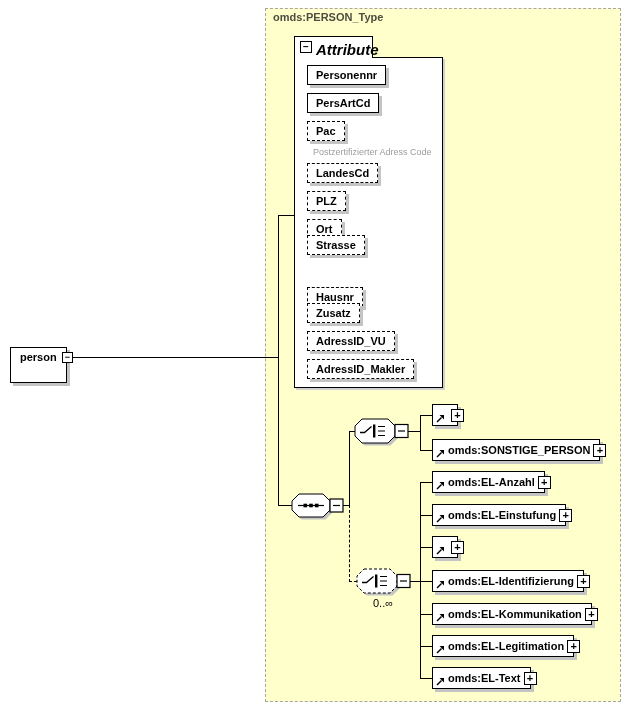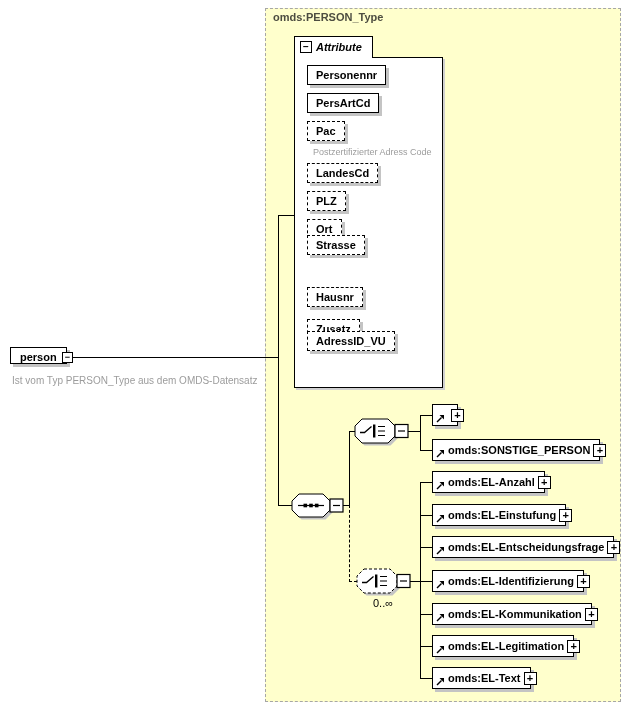--- a/index.html
+++ b/index.html
@@ -11,34 +11,34 @@
   .type-label{position:absolute;left:273px;top:11px;font-size:11px;font-weight:bold;color:#4d4d40;z-index:3;}
   
   .lnh{position:absolute;height:0;border-top:1px solid #000;z-index:1;}
   .lnv{position:absolute;width:0;border-left:1px solid #000;z-index:1;}
   .lnh.dash{border-top-style:dashed;}
   .lnv.dash{border-left-style:dashed;}
   
   .node{position:absolute;background:#fff;border:1px solid #000;box-sizing:border-box;
         box-shadow:3px 3px 0 #c4c4c4;z-index:2;font-weight:bold;font-size:11px;color:#000;}
   
-  .person{left:10px;top:347px;height:17px;line-height:19px;padding:0 9px;}
+  .person{left:10px;top:347px;height:36px;line-height:19px;padding:0 9px;}
   .annotation{position:absolute;color:#9c9c9c;z-index:2;}
   .root-ann{left:12px;top:375px;font-size:10px;}
   
   .expbox{position:absolute;background:#fff;border:1px solid #000;box-sizing:border-box;
           text-align:center;font-weight:bold;color:#000;z-index:4;cursor:pointer;}
   .exp-person{left:62px;top:352px;width:11px;height:11px;font-size:9px;line-height:8px;}
   
   .attr-container{position:absolute;left:294px;top:57px;width:149px;height:331px;background:#fff;
                   border:1px solid #000;box-sizing:border-box;box-shadow:2px 2px 0 #d0d0d0;z-index:2;}
   .attr-tab{position:absolute;left:294px;top:36px;width:79px;height:22px;background:#fff;
             border:1px solid #000;border-bottom:none;box-sizing:border-box;z-index:3;}
   .attr-tab .expbox{left:5px;top:4px;width:12px;height:12px;font-size:10px;line-height:9px;position:absolute;}
-  .attr-tab .tab-label{position:absolute;left:21px;top:4px;font-size:11px;font-style:italic;font-weight:bold;}
+  .attr-tab .tab-label{position:absolute;left:21px;top:4px;font-size:15px;font-style:italic;font-weight:bold;}
   .attr{left:307px;height:20px;line-height:18px;padding:0 8px;white-space:nowrap;}
   .attr.opt{border-style:dashed;}
   .attr-ann{left:313px;top:147px;font-size:9px;z-index:3;}
   
   .comp{position:absolute;z-index:2;}
   
   .occ{position:absolute;left:356px;top:597px;width:54px;text-align:center;font-size:11px;color:#000;z-index:2;}
   
   .el{left:432px;height:22px;display:flex;align-items:center;padding:0 9px 0 15px;white-space:nowrap;}
   .el .ref{position:absolute;left:3px;bottom:2px;}
@@ -72,38 +72,38 @@
   <div class="lnh" style="left:420px;top:547px;width:12px;"></div>
   <div class="lnh" style="left:420px;top:581px;width:12px;"></div>
   <div class="lnh" style="left:420px;top:614px;width:12px;"></div>
   <div class="lnh" style="left:420px;top:646px;width:12px;"></div>
   <div class="lnh" style="left:420px;top:678px;width:12px;"></div>
 
   <div class="node person">
     <span>person</span>
   </div>
   <div class="expbox exp-person">−</div>
-  <div class="annotation root-ann">Ist vom Typ PERSON_Type aus dem OMDS-Datensatz</div>
 
   <div class="attr-container"></div>
   <div class="attr-tab">
     <span class="expbox">−</span>
     <span class="tab-label">Attribute</span>
   </div>
   <div class="node attr" style="top:65px;"><span>Personennr</span></div>
   <div class="node attr" style="top:93px;"><span>PersArtCd</span></div>
   <div class="node attr opt" style="top:121px;"><span>Pac</span></div>
   <div class="annotation attr-ann">Postzertifizierter Adress Code</div>
   <div class="node attr opt" style="top:163px;"><span>LandesCd</span></div>
   <div class="node attr opt" style="top:191px;"><span>PLZ</span></div>
   <div class="node attr opt" style="top:219px;"><span>Ort</span></div>
   <div class="node attr opt" style="top:235px;"><span>Strasse</span></div>
   <div class="node attr opt" style="top:287px;"><span>Hausnr</span></div>
-  <div class="node attr opt" style="top:303px;margin-top:16px;"><span>Zusatz</span></div>
+  <div class="node attr opt" style="top:303px;"><span>Zusatz</span></div>
   <div class="node attr opt" style="top:331px;"><span>AdressID_VU</span></div>
+  <div class="node attr opt" style="top:359px;"><span>AdressID_Makler</span></div>
 
   <div class="comp" style="left:291px;top:493px;">
     <svg width="58" height="30" viewBox="0 0 58 30">
       <polygon points="10.5,3.5 34.5,3.5 41.5,10.5 41.5,19.5 34.5,26.5 10.5,26.5 3.5,19.5 3.5,10.5" fill="#c4c4c4"></polygon>
       <polygon points="8,1 32,1 39,8 39,17 32,24 8,24 1,17 1,8" fill="#fff" stroke="#000" stroke-width="1"></polygon>
       <line x1="7" y1="12.5" x2="33" y2="12.5" stroke="#000" stroke-width="1.2"></line>
       <rect x="12.5" y="10.7" width="3.6" height="3.6" fill="#000"></rect>
       <rect x="18.2" y="10.7" width="3.6" height="3.6" fill="#000"></rect>
       <rect x="23.9" y="10.7" width="3.6" height="3.6" fill="#000"></rect>
       <rect x="39" y="6" width="13" height="13" fill="#fff" stroke="#000" stroke-width="1.2"></rect>
@@ -166,21 +166,20 @@
         <polygon points="3.5,1 8,1 8,5.5" fill="#000"></polygon>
       </svg>
     <span>omds:EL-Einstufung</span>
     <span class="expbox plus">+</span>
   </div>
   <div class="node el" style="top:536px;">
     <svg class="ref" width="9" height="9" viewBox="0 0 9 9">
         <line x1="1" y1="8" x2="5.5" y2="3.5" stroke="#000" stroke-width="1.4"></line>
         <polygon points="3.5,1 8,1 8,5.5" fill="#000"></polygon>
       </svg>
-    <span>omds:EL-Entscheidungsfrage</span>
     <span class="expbox plus">+</span>
   </div>
   <div class="node el" style="top:570px;">
     <svg class="ref" width="9" height="9" viewBox="0 0 9 9">
         <line x1="1" y1="8" x2="5.5" y2="3.5" stroke="#000" stroke-width="1.4"></line>
         <polygon points="3.5,1 8,1 8,5.5" fill="#000"></polygon>
       </svg>
     <span>omds:EL-Identifizierung</span>
     <span class="expbox plus">+</span>
   </div>

